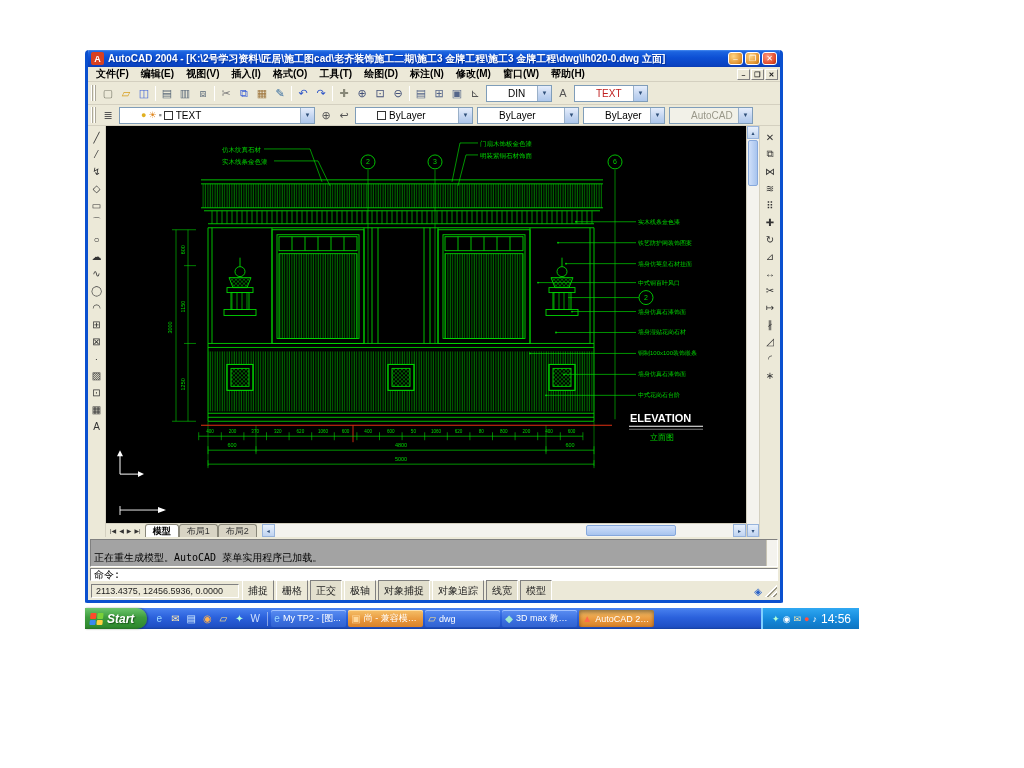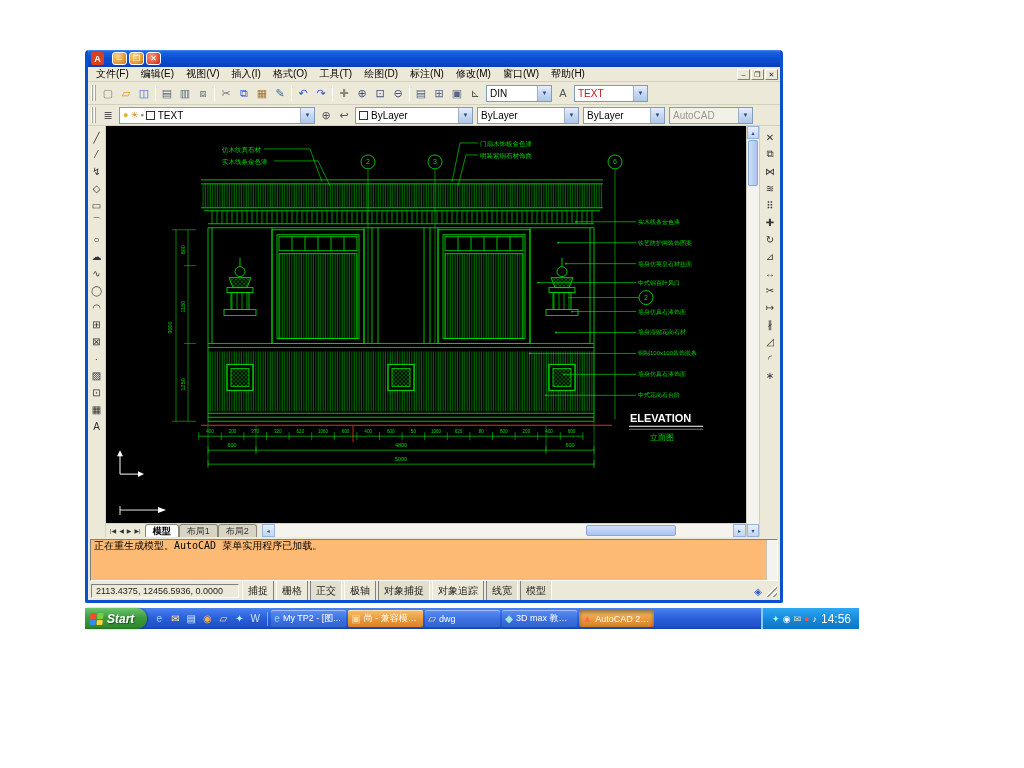--- a/index.html
+++ b/index.html
@@ -19,39 +19,39 @@
     display:flex; align-items:center; justify-content:center; border-radius:2px; margin-right:4px; flex:0 0 13px;}
   .title-text { font-size:10px; font-weight:bold; white-space:nowrap; overflow:hidden;
     text-overflow:ellipsis; flex:1; text-shadow:1px 1px 1px #05329a; }
   .title-buttons { display:flex; gap:2px; margin-left:4px; }
   .tbtn { width:15px; height:13px; border-radius:3px; font-size:8px; line-height:12px; text-align:center;
     color:#fff; border:1px solid #fff; }
   .tbtn.min,.tbtn.max { background:radial-gradient(circle at 35% 30%,#ffd584,#e09230 70%,#b06a10); }
   .tbtn.close { background:radial-gradient(circle at 35% 30%,#ff9a80,#e04828 70%,#a02808); }
 
   .menubar { height:15px; flex:0 0 15px; display:flex; align-items:center; background:#ece9d8;
-    border-bottom:1px solid #d4d0c0; padding:0 2px; }
+    border-bottom:1px solid #d4d0c0; padding:0 2px;font-weight:bold; }
   .menu-items { display:flex; }
   .menu-item { font-size:10px; padding:0 6px; color:#000; }
   .mdi-buttons { margin-left:auto; display:flex; gap:1px; }
   .mdi-btn { width:13px; height:11px; font-size:7px; line-height:10px; text-align:center;
     background:#ece9d8; border:1px solid; border-color:#fff #808080 #808080 #fff; color:#222; }
 
   .toolbar { display:flex; align-items:center; background:#ece9d8; padding:0 2px;
     border-bottom:1px solid #d4d0c0; }
   .toolbar1 { height:23px; flex:0 0 23px; }
   .toolbar2 { height:21px; flex:0 0 21px; }
   .grip { width:5px; height:16px; margin:0 3px 0 1px;
     background:linear-gradient(90deg,#fff 0 1px,#aca899 1px 2px,transparent 2px 3px,#fff 3px 4px,#aca899 4px 5px); }
   .tb-icons { display:flex; align-items:center; }
   .tb-ico { width:18px; height:18px; display:inline-flex; align-items:center; justify-content:center;
     font-size:11px; color:#555; }
   .tb-sep { width:1px; height:15px; background:#aca899; border-right:1px solid #fff; margin:0 2px; display:inline-block;}
   .combo { display:inline-flex; align-items:center; height:17px; background:#fff;
-    border:1px solid #7f9db9; font-size:10px; padding-left:3px; margin:0 2px; overflow:hidden; white-space:nowrap;}
+    border:1px solid #7f9db9; font-size:10px; padding-left:21px; margin:0 2px; overflow:hidden; white-space:nowrap;}
   .combo .combo-value { flex:1; overflow:hidden; }
   .combo-btn { margin-left:2px; width:14px; align-self:stretch; flex:0 0 14px;
     background:linear-gradient(#e6eefc,#c2d4f0 60%,#aec8ec); border-left:1px solid #9ab0c8;
     font-size:6px; color:#30507a; display:flex; align-items:center; justify-content:center; }
   .swatch { width:9px; height:9px; background:#fff; border:1px solid #333; margin-right:3px; flex:0 0 9px;}
   .lyr-ico { font-size:9px; margin-right:2px; }
   .red-text { color:#c02020; }
   .disabled-combo { background:#f2f1e8; color:#9a988a; }
 
   .client { flex:1; display:flex; min-height:0; }
@@ -82,22 +82,22 @@
     background:#d8d4c4; display:flex; align-items:center; color:#333; }
   .tab.active { background:#fff; font-weight:bold; color:#000; }
   .hscroll { flex:1; display:flex; align-items:stretch; margin-left:5px; background:#f4f3ee; }
   .htrack { flex:1; position:relative; }
   .hthumb { position:absolute; left:68%; top:1px; bottom:1px; width:90px;
     background:linear-gradient(#cfdffa,#a8c4ee); border:1px solid #86a8dc; border-radius:2px; }
   .hscroll .sb-arrow { width:14px; height:auto; }
 
   .cmdwindow { height:45px; flex:0 0 45px; background:#ece9d8; padding:2px 2px 1px 2px;
     display:flex; flex-direction:column; }
-  .cmdhist { flex:1; background:#fdba74; border:1px solid; border-color:#808080 #fff #fff #808080;
-    font-family:"DejaVu Sans Mono", monospace; font-size:10px; line-height:12px; padding:0 3px;
+  .cmdhist { flex:1; background:#a3a3a3; border:1px solid; border-color:#808080 #fff #fff #808080;
+    font-family:"DejaVu Sans Mono", monospace; font-size:10px; line-height:12px; padding:12px 3px;
     position:relative; overflow:hidden; }
   .cmd-scrollbar { position:absolute; right:0; top:0; bottom:0; width:11px; background:#f4f3ee;
     border-left:1px solid #c8c4b4; }
   .cmdline { height:13px; flex:0 0 13px; background:#fff; border:1px solid; margin-top:1px;
     border-color:#808080 #fff #fff #808080; font-family:"DejaVu Sans Mono", monospace;
     font-size:10px; line-height:12px; padding:0 3px; }
 
   .statusbar { height:18px; flex:0 0 18px; display:flex; align-items:center; background:#ece9d8;
     padding:0 3px; gap:3px; font-size:10px; }
   .coords { width:148px; flex:0 0 148px; height:14px; border:1px solid; border-color:#808080 #fff #fff #808080;
@@ -142,20 +142,21 @@
 </style>
 </head>
 <body>
 
 <div class="screen">
 
   <div class="acad-window">
 
     <div class="titlebar">
       <span class="title-icon">A</span>
+      <span class="title-text">AutoCAD 2004 - [K:\2号学习资料\匠居\施工图cad\老齐装饰施工二期\施工3 金牌工程\施工3 金牌工程\dwg\lh020-0.dwg 立面]</span>
       <span class="title-buttons">
         <span class="tbtn min">–</span>
         <span class="tbtn max">❐</span>
         <span class="tbtn close">✕</span>
       </span>
     </div>
 
     <div class="menubar">
       <span class="menu-items">
           <span class="menu-item">文件(F)</span>
@@ -561,20 +562,23 @@
           <span class="pal-ico">◿</span>
           <span class="pal-ico">◜</span>
           <span class="pal-ico">∗</span>
         </div>
     </div>
 
     <div class="cmdwindow">
       <div class="cmdhist">
         <span class="cmd-scrollbar"></span>
       <span class="cmd-line">正在重生成模型。</span><span class="cmd-line">AutoCAD 菜单实用程序已加载。</span></div>
+      <div class="cmdline">
+        <span>命令:</span>
+      </div>
     </div>
 
     <div class="statusbar">
       <span class="coords">2113.4375, 12456.5936, 0.0000</span>
       <span class="status-buttons">
           <span class="status-btn">捕捉</span>
           <span class="status-btn">栅格</span>
           <span class="status-btn active">正交</span>
           <span class="status-btn">极轴</span>
           <span class="status-btn active">对象捕捉</span>

